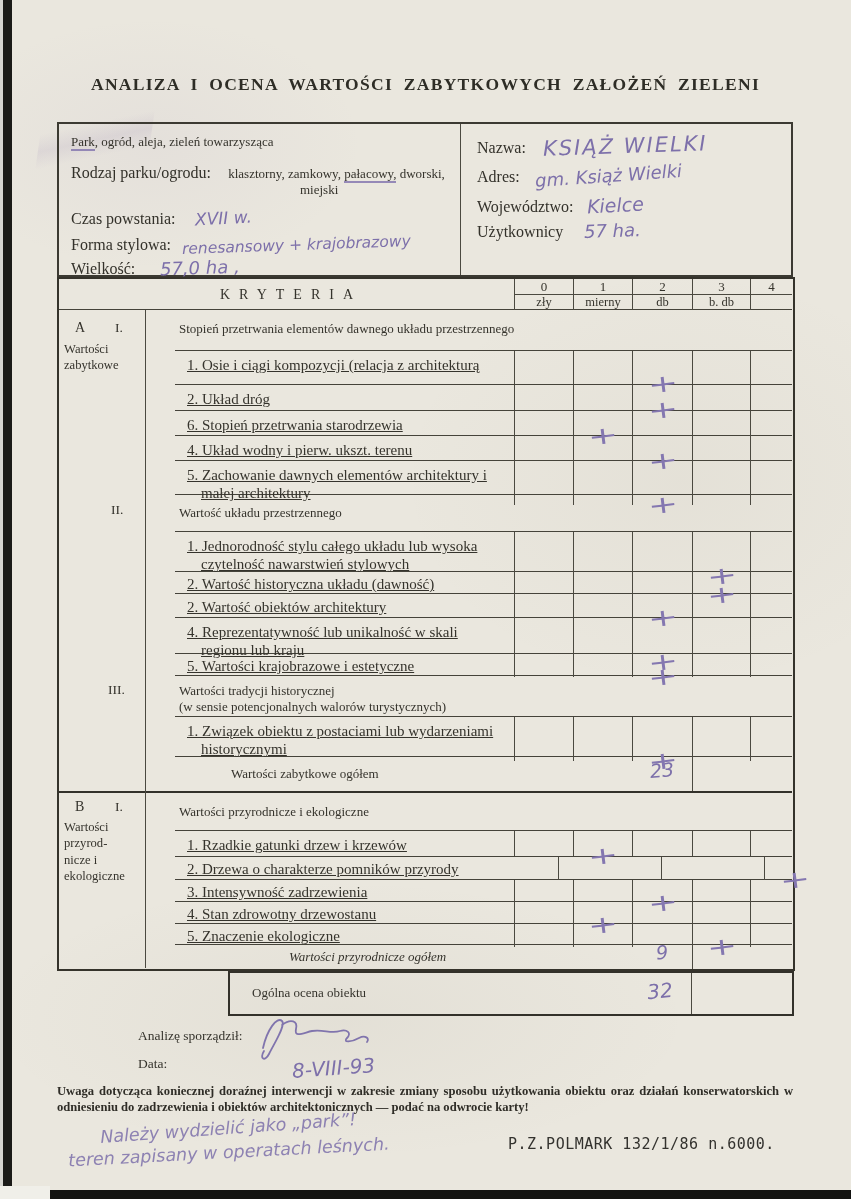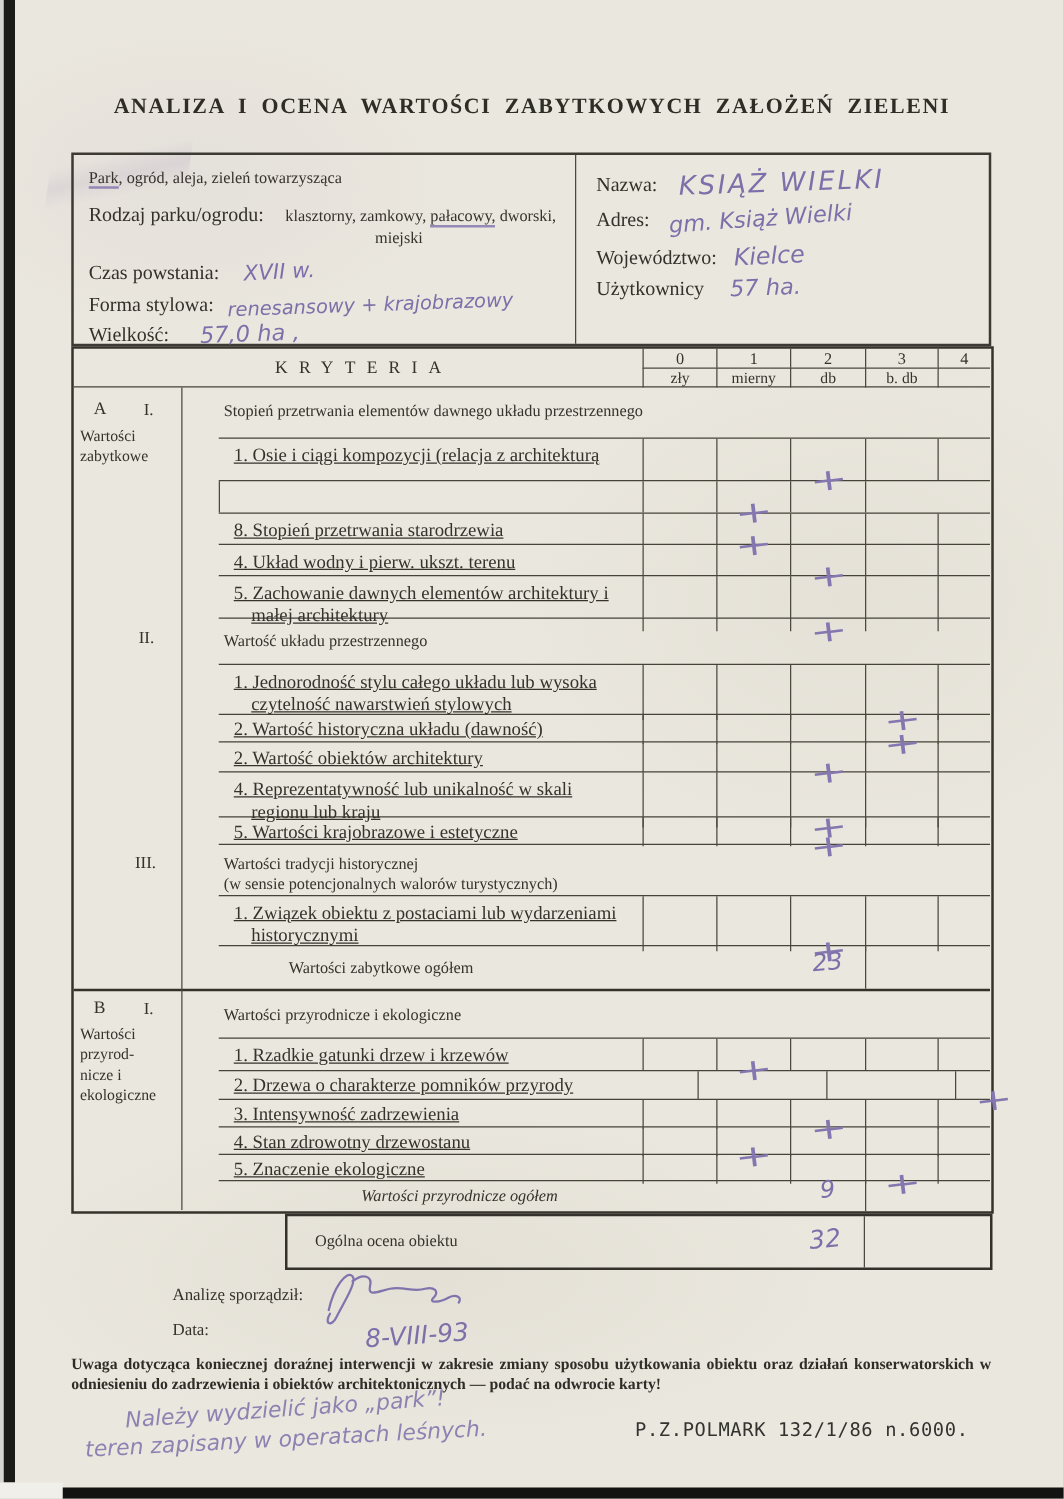--- a/index.html
+++ b/index.html
@@ -181,30 +181,31 @@
         <div class="itext">1. Osie i ciągi kompozycji (relacja z architekturą</div>
         <div class="sc"></div>
             <div class="sc"></div>
             <div class="sc">
               <span class="mark">+</span>
             </div>
             <div class="sc"></div>
             <div class="sc"></div>
       </div>
       <div class="irow" style="height:26px;">
+        <div class="itext">2. Układ dróg</div>
         <div class="sc"></div>
             <div class="sc"></div>
             <div class="sc">
               <span class="mark">+</span>
             </div>
             <div class="sc"></div>
             <div class="sc"></div>
       </div>
       <div class="irow" style="height:25px;">
-        <div class="itext">8. Stopień przetrwania starodrzewia</div>
+        <div class="itext">6. Stopień przetrwania starodrzewia</div>
         <div class="sc"></div>
             <div class="sc">
               <span class="mark">+</span>
             </div>
             <div class="sc"></div>
             <div class="sc"></div>
             <div class="sc"></div>
       </div>
       <div class="irow" style="height:25px;">
         <div class="itext">4. Układ wodny i pierw. ukszt. terenu</div>

